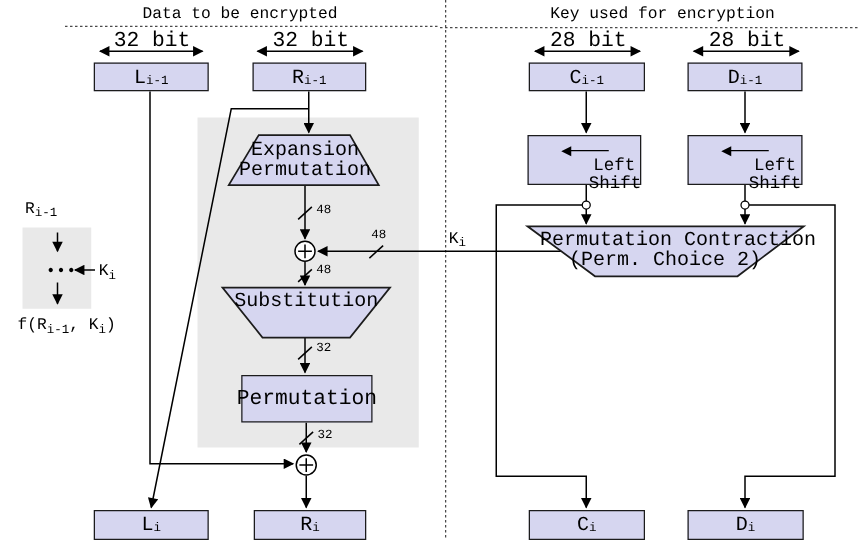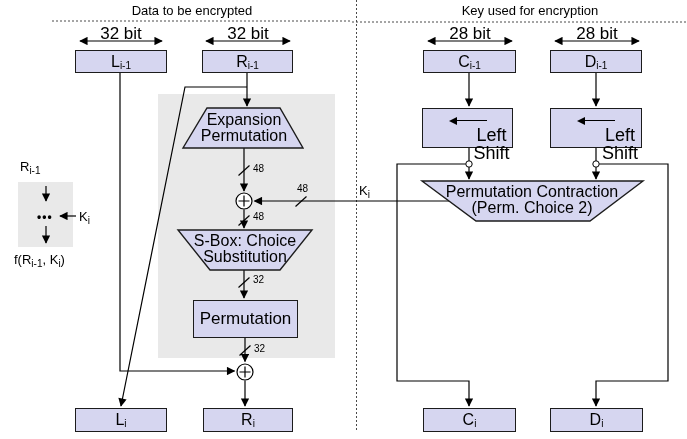--- a/index.html
+++ b/index.html
@@ -1,18 +1,18 @@
 <!DOCTYPE html>
 <html><head>
 <meta charset="utf-8">
 <style>
   html,body { margin:0; padding:0; background:#ffffff; }
   .stage {
     position:relative; width:687px; height:439px; background:#ffffff;
-    font-family:Liberation Sans, sans-serif; color:#000; overflow:hidden;
+    font-family:Liberation Mono, monospace; color:#000; overflow:hidden;
   }
   .panel { position:absolute; background:#e9e9e9; }
   .svg-layer { position:absolute; left:0; top:0; }
   .lbl { position:absolute; white-space:nowrap; }
   .center { text-align:center; }
   .hdr { font-size:13px; }
   .bit { font-size:17px; width:60px; }
   .reg {
     position:absolute; box-sizing:border-box;
     background:#d6d6f0; border:1.5px solid #1c1c1c;
@@ -21,21 +21,21 @@
   }
   .sub { font-size:10px; position:relative; top:4px; }
   .sub2 { font-size:10px; position:relative; top:3px; }
   .two-line { font-size:16px; line-height:16px; text-align:center; }
   .wire-num { font-size:10px; }
   .klbl { font-size:13px; }
   .ls {
     position:absolute; box-sizing:border-box;
     background:#d6d6f0; border:1.5px solid #1c1c1c; text-align:center;
   }
-  .ls-text { font-size:18px; line-height:1; margin-top:2px;padding-left:48px; }
+  .ls-text { font-size:14px; line-height:1; margin-top:2px;padding-left:48px; }
   .ls-arrow { position:relative; width:38px; height:7px; margin:8px auto 1px auto; }
   .ls-arrow .shaft { position:absolute; top:2.6px; left:3px; right:0; height:1.4px; background:#000; }
   .ls-arrow .head {
     position:absolute; left:0; top:-0.5px; width:0; height:0;
     border-right:8px solid #000; border-top:4px solid transparent; border-bottom:4px solid transparent;
   }
   .pbox {
     position:absolute; box-sizing:border-box;
     background:#d6d6f0; border:1.5px solid #1c1c1c;
     display:flex; align-items:center; justify-content:center; font-size:17px;
@@ -171,21 +171,20 @@
         <span class="head"></span>
       </div>
     <div class="ls-text">Left Shift</div>
   </div>
 
   <div class="lbl two-line" style="left:183px; top:112px; width:122px;">
     <div>Expansion</div>
     <div>Permutation</div>
   </div>
   <div class="lbl two-line" style="left:178px; top:233px; width:134px;">
-    <div>S-Box: Choice</div>
     <div>Substitution</div>
   </div>
   <div class="lbl two-line" style="left:432px; top:184px; width:200px;">
     <div>Permutation Contraction</div>
     <div>(Perm. Choice 2)</div>
   </div>
 
   <div class="pbox" style="left:193px; top:300px; width:105px; height:38px;">
     <span>Permutation</span>
   </div>

